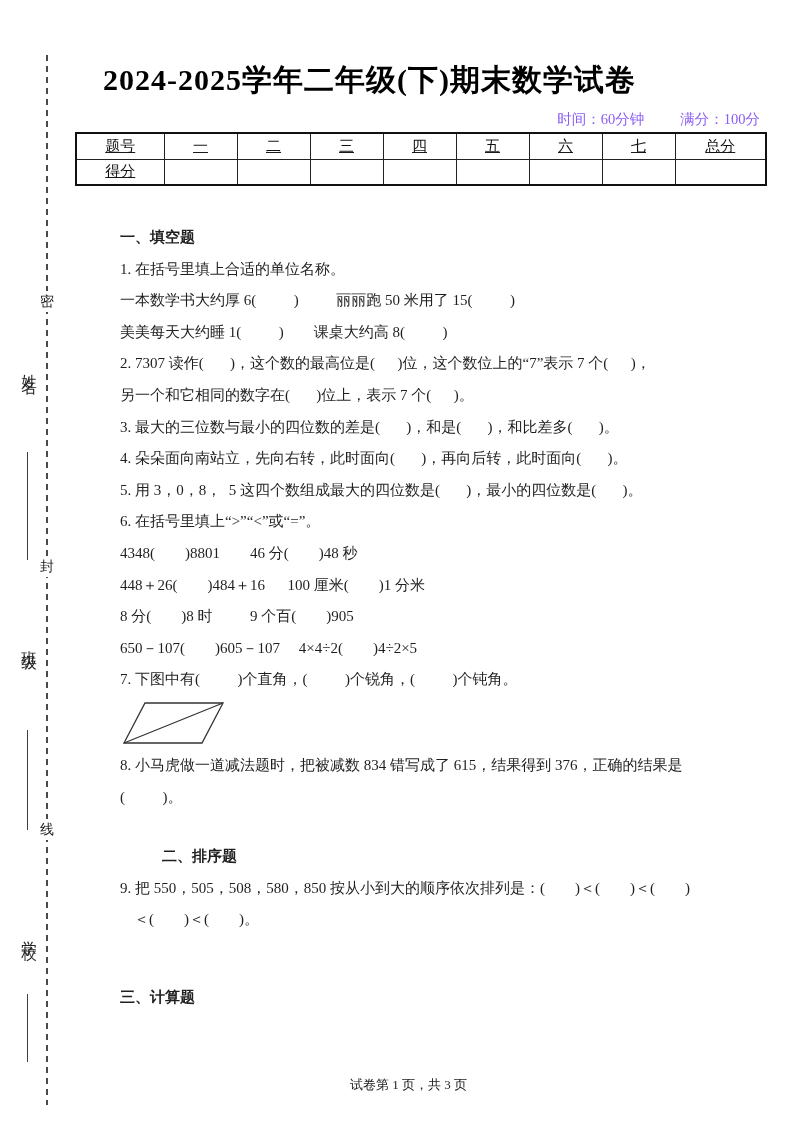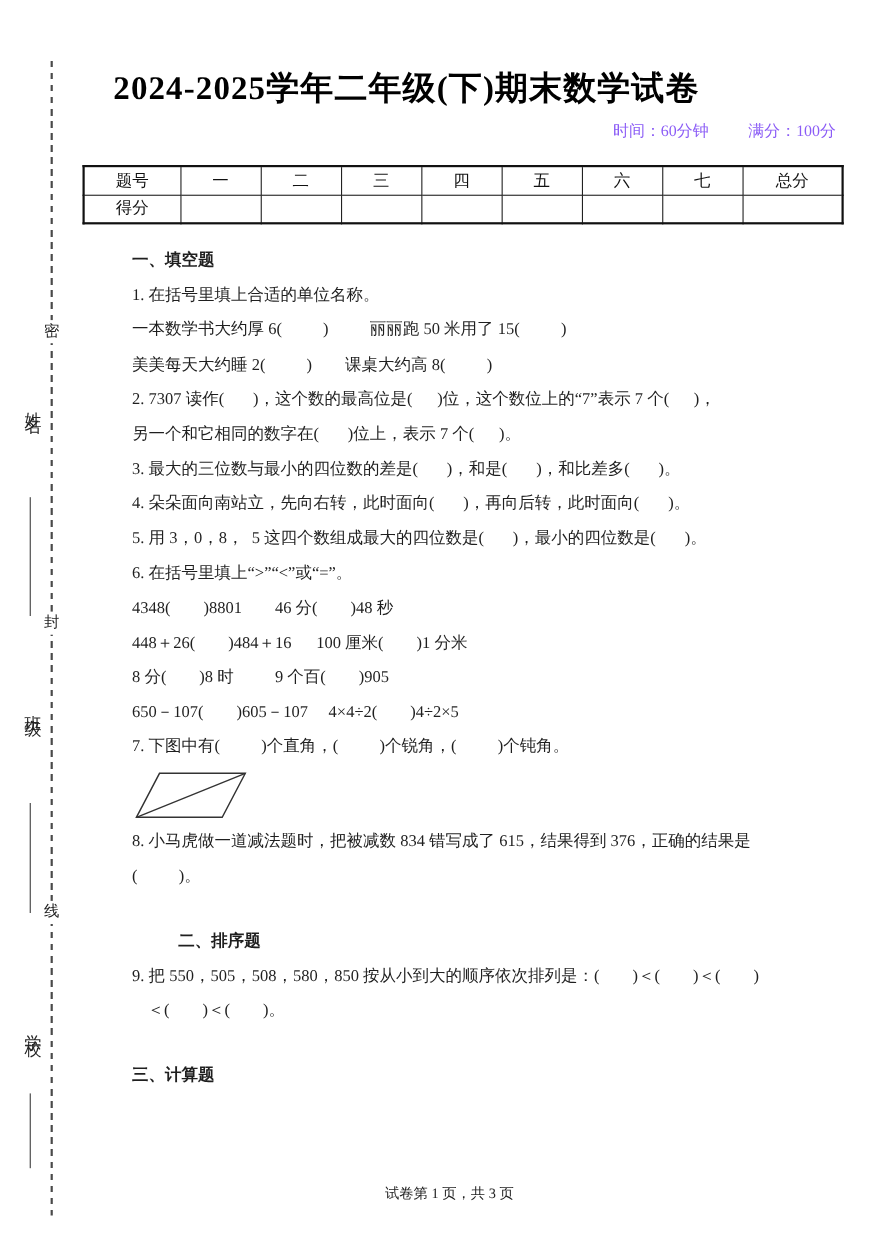--- a/index.html
+++ b/index.html
@@ -35,38 +35,39 @@
     white-space:nowrap;
   }
   .meta {
     position:absolute; right:33px; top:110px;
     font-size:14.5px; color:#8b5cf6; white-space:nowrap;
   }
   .meta-gap { display:inline-block; width:36px; }
 
   
   .score-table {
-    position:absolute; left:75px; top:150px; width:690px;
+    position:absolute; left:75px; top:132px; width:690px;
     border-collapse:collapse; table-layout:fixed;
     border:2.5px solid #111;
+    text-decoration:underline;
   }
   .score-table td {
     border:1px solid #222; height:26px; text-align:center;
     font-size:15px; color:#111; vertical-align:middle;
   }
 
   
   .content {
     position:absolute; left:120px; top:222px; width:650px;
     font-size:15px; color:#1f1f1f;
   }
   .line { white-space:pre-wrap; line-height:31.6px; min-height:31.6px; }
   .h { font-weight:bold; line-height:31.6px; }
   .h2-gap { margin-top:28px;margin-left:42px; }
-  .h3-gap { margin-top:27px; }
+  .h3-gap { margin-top:46px; }
   .indent { padding-left:14px; }
 
   .figure { height:54px; padding:4px 0 4px 2px; }
 
   
   .footer {
     position:absolute; left:12px; top:1076px; width:100%;
     text-align:center; font-size:13px; color:#222;
   }
 </style>
@@ -127,21 +128,21 @@
         <td></td>
         <td></td>
       </tr>
     </tbody>
   </table>
 
   <div class="content">
     <div class="h">一、填空题</div>
     <div class="line">1. 在括号里填上合适的单位名称。</div>
     <div class="line">一本数学书大约厚 6(          )          丽丽跑 50 米用了 15(          )</div>
-    <div class="line">美美每天大约睡 2(          )        课桌大约高 8(          )</div>
+    <div class="line">美美每天大约睡 1(          )        课桌大约高 8(          )</div>
     <div class="line">2. 7307 读作(       )，这个数的最高位是(      )位，这个数位上的“7”表示 7 个(      )，</div>
     <div class="line">另一个和它相同的数字在(       )位上，表示 7 个(      )。</div>
     <div class="line">3. 最大的三位数与最小的四位数的差是(       )，和是(       )，和比差多(       )。</div>
     <div class="line">4. 朵朵面向南站立，先向右转，此时面向(       )，再向后转，此时面向(       )。</div>
     <div class="line">5. 用 3，0，8，  5 这四个数组成最大的四位数是(       )，最小的四位数是(       )。</div>
     <div class="line">6. 在括号里填上“&gt;”“&lt;”或“=”。</div>
     <div class="line">4348(        )8801        46 分(        )48 秒</div>
     <div class="line">448＋26(        )484＋16      100 厘米(        )1 分米</div>
     <div class="line">8 分(        )8 时          9 个百(        )905</div>
     <div class="line">650－107(        )605－107     4×4÷2(        )4÷2×5</div>

